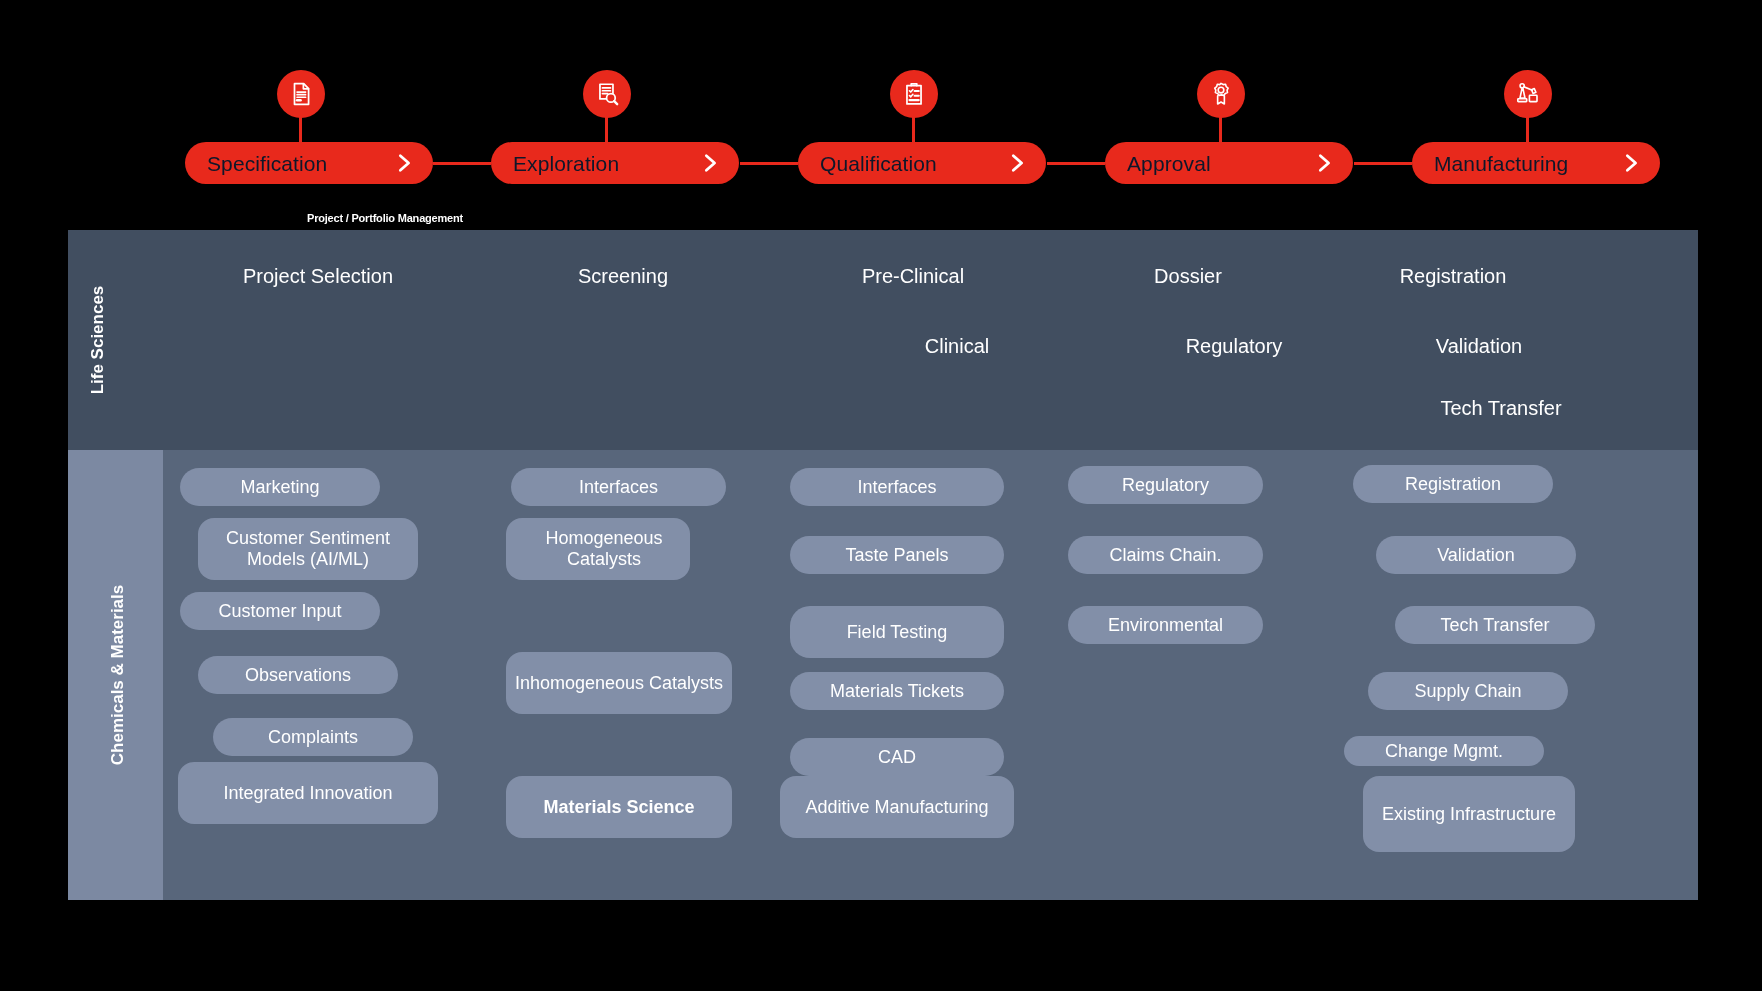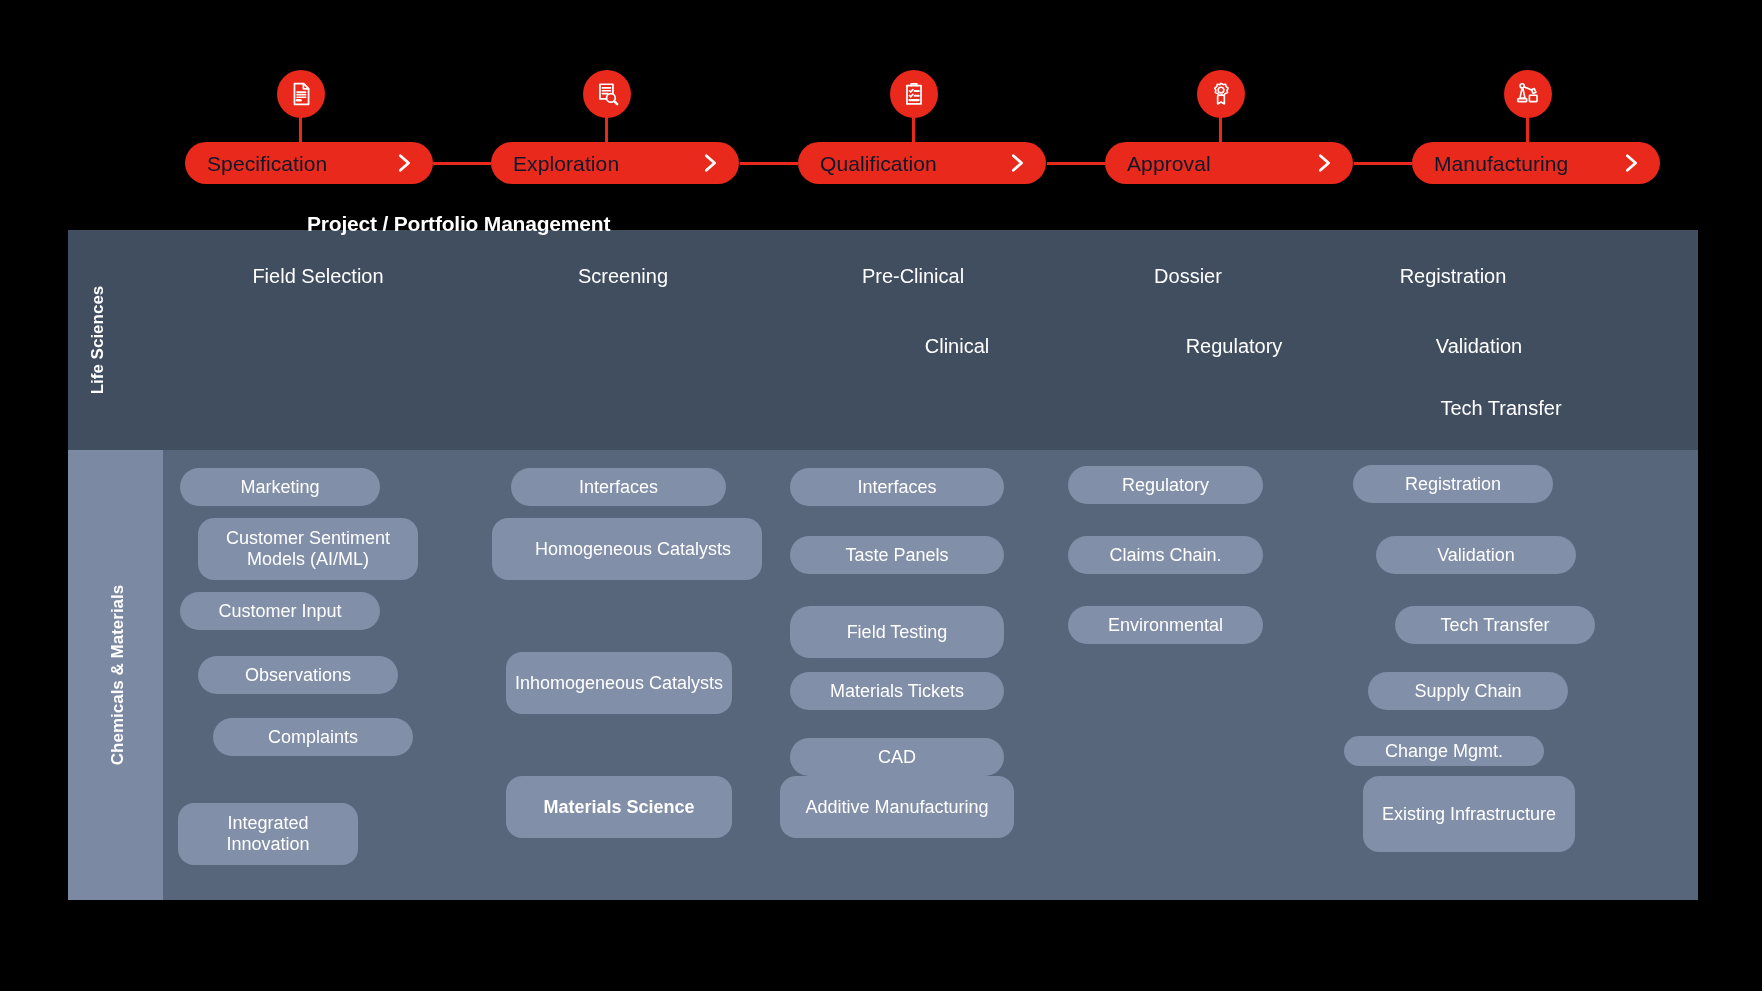--- a/index.html
+++ b/index.html
@@ -90,21 +90,21 @@
     justify-content: center;
   }
   .icon-bubble svg { display:block; }
 
   
   #ppm-label {
     position: absolute;
     left: 307px;
     top: 212px;
     color: #ffffff;
-    font-size: 21px;
+    font-size: 11px;
     font-weight: bold;
     letter-spacing: -0.2px;
     white-space: nowrap;
     z-index: 6;
   }
 
   
   #panel {
     position: absolute;
     left: 68px;
@@ -307,21 +307,21 @@
   </div>
 
   <div id="ppm-label">Project / Portfolio Management</div>
 
   <div id="panel">
 
     <div id="ls-band">
       <div class="vert-label" id="ls-vert">Life Sciences</div>
 
       <div class="ls-col" style="left:95px;width:310px;">
-        <div class="ls-item" style="top:36px;">Field Selection</div>
+        <div class="ls-item" style="top:36px;">Project Selection</div>
       </div>
 
       <div class="ls-col" style="left:405px;width:300px;">
         <div class="ls-item" style="top:36px;">Screening</div>
       </div>
 
       <div class="ls-col" style="left:705px;width:280px;">
         <div class="ls-item" style="top:36px;">Pre-Clinical</div>
         <div class="ls-item" style="top:106px;left:44px;">Clinical</div>
       </div>
@@ -340,24 +340,24 @@
 
     <div id="cm-band"></div>
     <div id="cm-sidebar"></div>
     <div class="vert-label" id="cm-vert">Chemicals &amp; Materials</div>
 
     <div class="pill" style="left:112px;top:238px;width:200px;height:38px;">Marketing</div>
     <div class="pill two-line" style="left:130px;top:288px;width:220px;height:62px;">Customer Sentiment Models (AI/ML)</div>
     <div class="pill" style="left:112px;top:362px;width:200px;height:38px;">Customer Input</div>
     <div class="pill" style="left:130px;top:426px;width:200px;height:38px;">Observations</div>
     <div class="pill" style="left:145px;top:488px;width:200px;height:38px;">Complaints</div>
-    <div class="pill two-line" style="left:110px;top:573px;width:180px;height:62px;">Integrated Innovation</div>
+    <div class="pill two-line" style="left:110px;top:532px;width:260px;height:62px;">Integrated Innovation</div>
 
     <div class="pill" style="left:443px;top:238px;width:215px;height:38px;">Interfaces</div>
-    <div class="pill two-line" style="left:424px;top:288px;width:270px;height:62px;padding-left:20px;">Homogeneous Catalysts</div>
+    <div class="pill two-line" style="left:438px;top:288px;width:184px;height:62px;padding-left:20px;">Homogeneous Catalysts</div>
     <div class="pill two-line" style="left:438px;top:422px;width:226px;height:62px;">Inhomogeneous Catalysts</div>
     <div class="pill two-line" style="left:438px;top:546px;width:226px;height:62px;font-weight:bold;">Materials Science</div>
 
     <div class="pill" style="left:722px;top:238px;width:214px;height:38px;">Interfaces</div>
     <div class="pill" style="left:722px;top:306px;width:214px;height:38px;">Taste Panels</div>
     <div class="pill" style="left:722px;top:376px;width:214px;height:52px;">Field Testing</div>
     <div class="pill" style="left:722px;top:508px;width:214px;height:38px;">CAD</div>
     <div class="pill" style="left:722px;top:442px;width:214px;height:38px;">Materials Tickets</div>
     <div class="pill two-line" style="left:712px;top:546px;width:234px;height:62px;">Additive Manufacturing</div>
 

